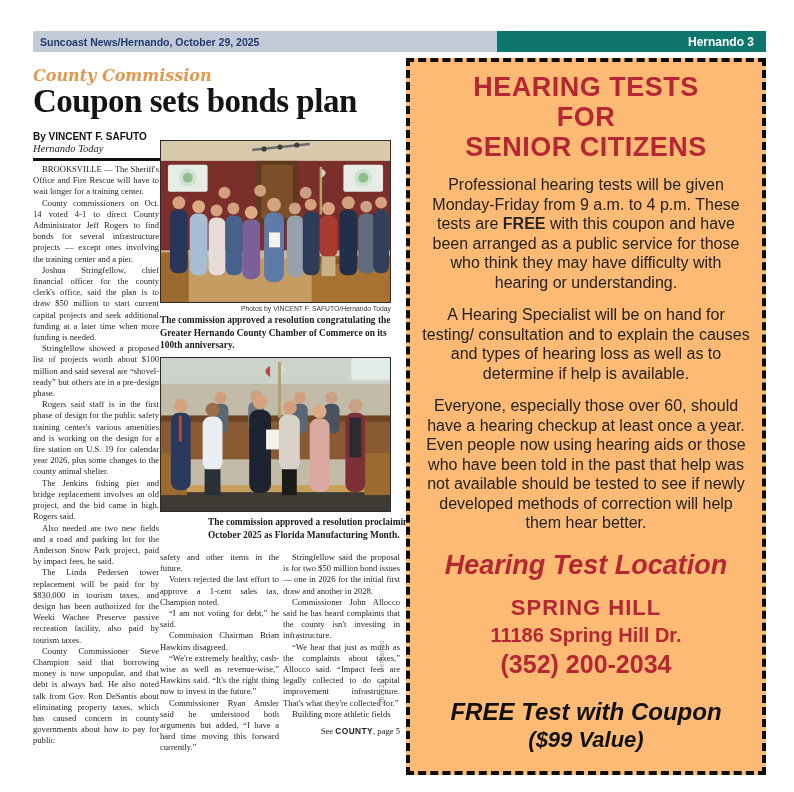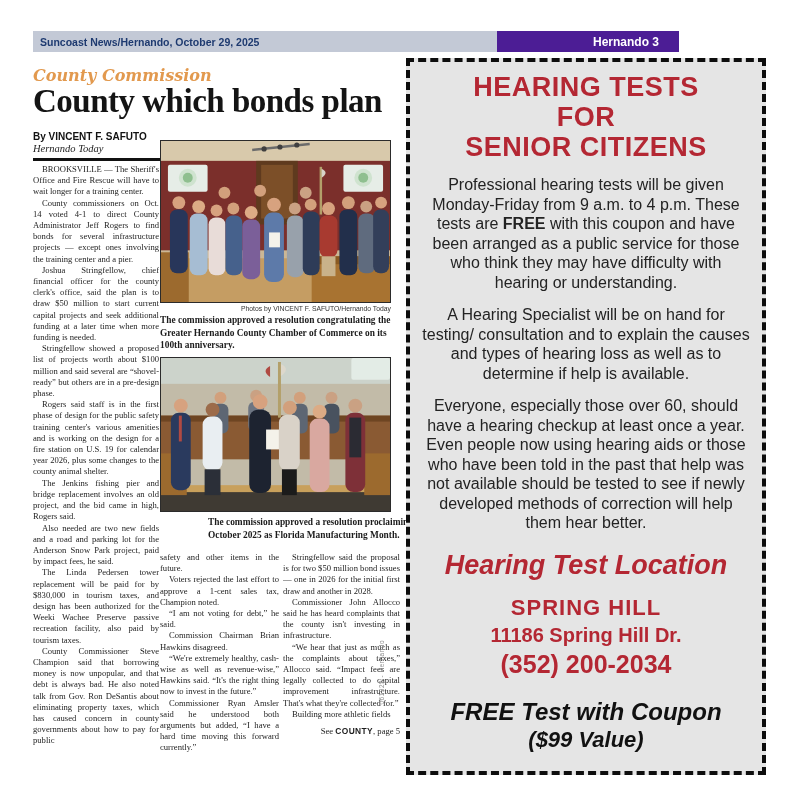--- a/index.html
+++ b/index.html
@@ -1,26 +1,26 @@
 <!DOCTYPE html>
 <html><head>
 <meta charset="utf-8">
 <style>
   html,body{margin:0;padding:0;background:#ffffff;}
   .page{position:relative;width:794px;height:792px;background:#ffffff;overflow:hidden;
         font-family:"Liberation Serif",serif;color:#1a1a1a;}
 
   
-  .masthead{position:absolute;left:33px;top:31px;width:646px;height:21px;display:flex;}
+  .masthead{position:absolute;left:33px;top:31px;width:733px;height:21px;display:flex;}
   .masthead-left{flex:0 0 464px;background:#c3c9d6;display:flex;align-items:center;
         padding-left:7px;box-sizing:border-box;}
   .masthead-left span{font-family:"Liberation Sans",sans-serif;font-weight:bold;
         font-size:10.5px;color:#1e3a70;}
-  .masthead-right{flex:1;background:#4c1d95;display:flex;align-items:center;justify-content:flex-end;
-        padding-right:20px;box-sizing:border-box;}
+  .masthead-right{flex:1;background:#0f766e;display:flex;align-items:center;justify-content:flex-end;
+        padding-right:12px;box-sizing:border-box;}
   .masthead-right span{font-family:"Liberation Sans",sans-serif;font-weight:bold;
         font-size:12px;color:#ffffff;}
 
   
   .kicker{position:absolute;left:33px;top:66px;font-style:italic;font-weight:bold;
         font-size:16px;color:#e2994e;font-family:"DejaVu Serif",serif;}
   .headline{position:absolute;left:33px;top:84px;width:373px;font-weight:bold;
         font-size:33px;line-height:1.05;letter-spacing:-0.5px;color:#141414;}
   .byline{position:absolute;left:33px;top:131px;font-family:"Liberation Sans",sans-serif;
         font-weight:bold;font-size:10px;color:#111;}
@@ -46,21 +46,21 @@
   .photo svg{display:block;width:100%;height:100%;}
   .credit{position:absolute;left:160px;top:305px;width:231px;text-align:right;
         font-family:"Liberation Sans",sans-serif;font-size:6.8px;color:#333;}
   .caption{position:absolute;left:160px;width:231px;font-weight:bold;font-size:9.4px;
         line-height:12.5px;color:#1c1c1c;}
   .caption1{top:314px;}
   .caption2{top:516px;margin-left:48px;}
 
   
   .ad{position:absolute;left:406px;top:58px;width:360px;height:717px;box-sizing:border-box;
-        border:4px dashed #0d0d0d;background:#e5e5e5;padding:10px 12px 6px 12px;
+        border:4px dashed #0d0d0d;background:#fdba74;padding:10px 12px 6px 12px;
         font-family:"Liberation Sans",sans-serif;text-align:center;overflow:hidden;}
   .ad-title{color:#b42733;font-weight:bold;font-size:27px;line-height:30px;letter-spacing:0.5px;}
   .ad-para{color:#232323;font-size:16px;line-height:19.5px;margin-top:13px;}
   .ad-para b{font-weight:bold;}
   .ad-loc-head{color:#b42733;font-weight:bold;font-style:italic;font-size:27px;margin-top:17px;}
   .ad-loc-name{color:#b42733;font-weight:bold;font-size:22px;letter-spacing:1px;margin-top:14px;}
   .ad-loc-addr{color:#b42733;font-weight:bold;font-size:20px;margin-top:3px;}
   .ad-loc-phone{color:#b42733;font-weight:bold;font-size:25px;margin-top:3px;}
   .ad-coupon1{color:#111;font-weight:bold;font-style:italic;font-size:24px;margin-top:19px;}
   .ad-coupon2{color:#111;font-weight:bold;font-style:italic;font-size:22px;margin-top:1px;}
@@ -76,21 +76,21 @@
   <div class="masthead">
     <div class="masthead-left">
       <span>Suncoast News/Hernando, October 29, 2025</span>
     </div>
     <div class="masthead-right">
       <span>Hernando 3</span>
     </div>
   </div>
 
   <div class="kicker">County Commission</div>
-  <h1 class="headline" style="margin:0;">County which bonds plan</h1>
+  <h1 class="headline" style="margin:0;">Coupon sets bonds plan</h1>
   <div class="byline">By VINCENT F. SAFUTO</div>
   <div class="byline-org">Hernando Today</div>
   <div class="byline-rule"></div>
 
   <div class="bodycol col1">
     <p>BROOKSVILLE — The Sheriff's Office and Fire Rescue will have to wait longer for a training center.</p>
     <p>County commissioners on Oct. 14 voted 4-1 to direct County Administrator Jeff Rogers to find bonds for several infrastructure projects — except ones involving the training center and a pier.</p>
     <p>Joshua Stringfellow, chief financial officer for the county clerk's office, said the plan is to draw $50 million to start current capital projects and seek additional funding at a later time when more funding is needed.</p>
     <p>Stringfellow showed a proposed list of projects worth about $100 million and said several are “shovel-ready” but others are in a pre-design phase.</p>
     <p>Rogers said staff is in the first phase of design for the public safety training center's various amenities and is working on the design for a fire station on U.S. 19 for calendar year 2026, plus some changes to the county animal shelter.</p>

